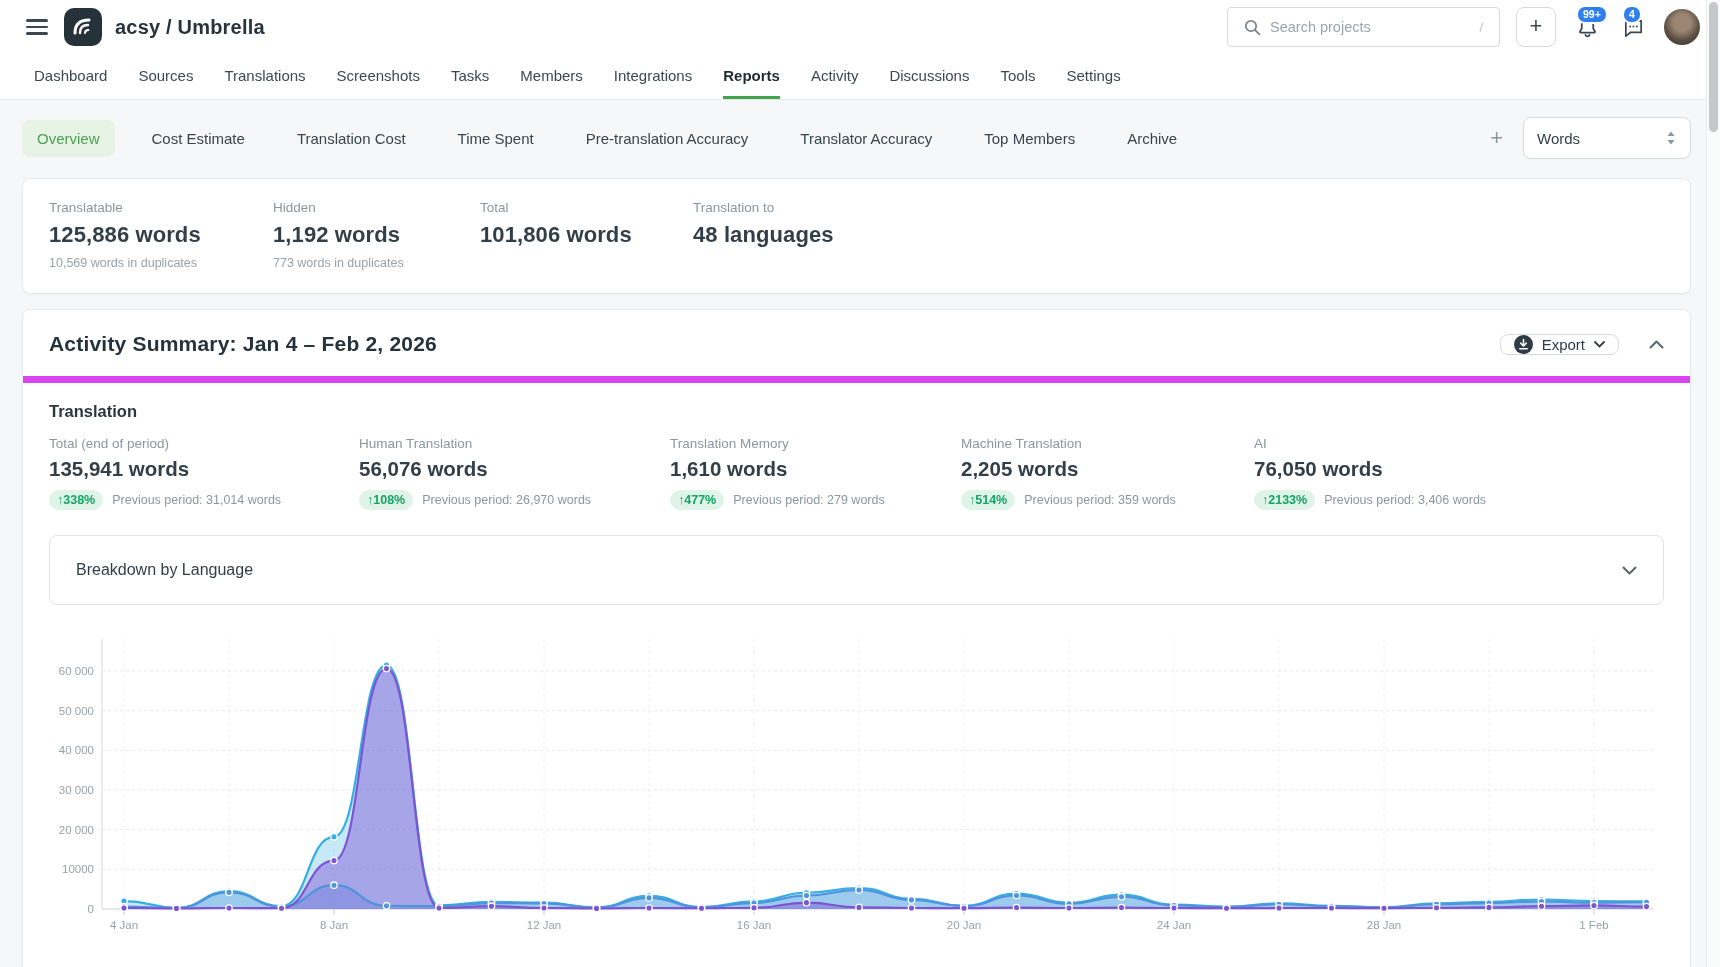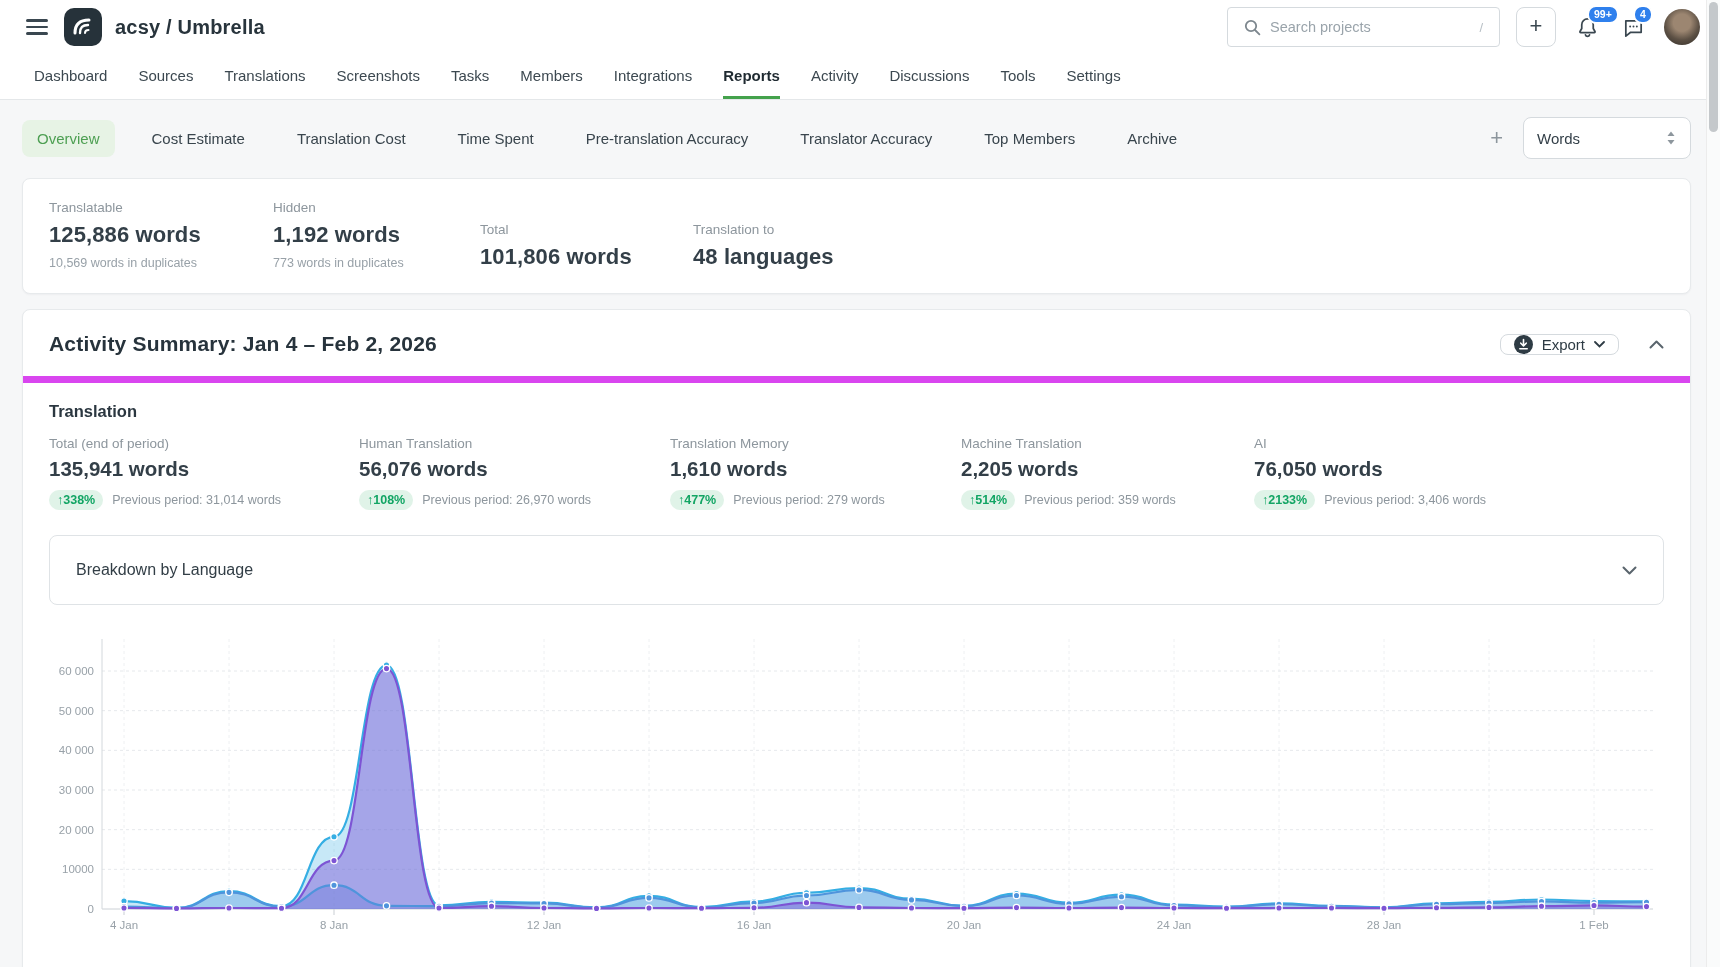--- a/index.html
+++ b/index.html
@@ -24,40 +24,40 @@
   .searchbox{ width:273px; height:40px; border:1px solid #d5dade; border-radius:4px; background:#fff;
               display:flex; align-items:center; padding:0 16px; gap:9px; }
   .searchbox input{ border:none; outline:none; flex:1; font-size:14.5px; color:#333f48;
                     font-family:inherit; background:transparent; min-width:0;}
   .searchbox input::placeholder{ color:#9aa4ab; }
   .slash{ color:#b7bfc5; font-size:13px; }
   .icon-btn{ width:40px; height:40px; border:1px solid #d5dade; border-radius:8px; background:#fff;
              font-size:22px; color:#3a4750; display:flex; align-items:center; justify-content:center;
              cursor:pointer; line-height:1; padding-bottom:2px;}
   .tool{ position:relative; width:30px; height:30px; display:flex; align-items:center; justify-content:center; cursor:pointer;}
-  .badge{ position:absolute; top:-7px; left:15px; background:var(--notif); color:#fff; font-size:10.5px;
+  .badge{ position:absolute; top:-7px; left:4px; background:var(--notif); color:#fff; font-size:10.5px;
           font-weight:700; border-radius:9px; padding:2px 5px; line-height:1; border:2px solid #fff;}
   .avatar{ width:36px; height:36px; border-radius:50%;
            background:radial-gradient(circle at 50% 38%, #9c8671 0 30%, #5c5044 60%, #2e2a26 100%); }
   
   .mainnav{ background:#fff; border-bottom:1px solid #e4e7e9; padding:0 34px; display:flex; gap:31px; }
   .mainnav .tab{ font-size:15px; color:#3c4850; padding:13px 0 12px; cursor:pointer; border-bottom:3px solid transparent; }
   .mainnav .tab.active{ color:#1f2a31; font-weight:700; border-bottom-color:var(--accent); }
   
   .subnav{ display:flex; align-items:center; padding:17px 29px 0 22px; gap:8px; }
   .subnav .stab{ font-size:15px; color:#39454d; padding:10px 15px; border-radius:8px; cursor:pointer; white-space:nowrap; margin-right:14px;}
   .subnav .stab.active{ background:var(--pill-bg); color:var(--accent-text); margin-right:14px;}
   .subnav-right{ margin-left:auto; display:flex; align-items:center; gap:20px; }
   .plus-mini{ color:#8d969d; font-size:22px; cursor:pointer; line-height:1; }
   .unit-select{ width:168px; height:42px; border:1px solid #d5dade; border-radius:8px; background:#fff;
                 display:flex; align-items:center; justify-content:space-between; padding:0 13px; cursor:pointer;}
   .unit-select span{ font-size:15px; color:#333f48; }
   
   .card{ background:#fff; border:1px solid #e7eaec; border-radius:8px; margin:0 29px 0 22px;
-         box-shadow:0 1px 2px rgba(20,30,40,.04);align-items:flex-end; }
+         box-shadow:0 1px 2px rgba(20,30,40,.04); }
   .stats-card{ margin-top:19px; display:flex; padding:21px 26px 23px; }
   .stat .lbl{ font-size:13.5px; color:var(--muted); }
   .stat .val{ font-size:22px; font-weight:700; color:#333f48; margin-top:7px; letter-spacing:.1px;}
   .stat .sub{ font-size:12.5px; color:#98a1a8; margin-top:8px; }
   .s0{width:224px}.s1{width:207px}.s2{width:213px}.s3{flex:1}
   .activity-card{ margin-top:15px; min-height:700px; }
   .act-head{ display:flex; align-items:center; padding:22px 26px 20px; border-bottom:7px solid #d946ef;gap:14px;}
   .act-title{ font-size:21px; font-weight:700; color:#27333c; letter-spacing:.2px;}
   .act-head-right{ margin-left:auto; display:flex; align-items:center; gap:30px; }
   .export-btn{ display:flex; align-items:center; gap:9px; border:1px solid #d5dade; border-radius:8px;

